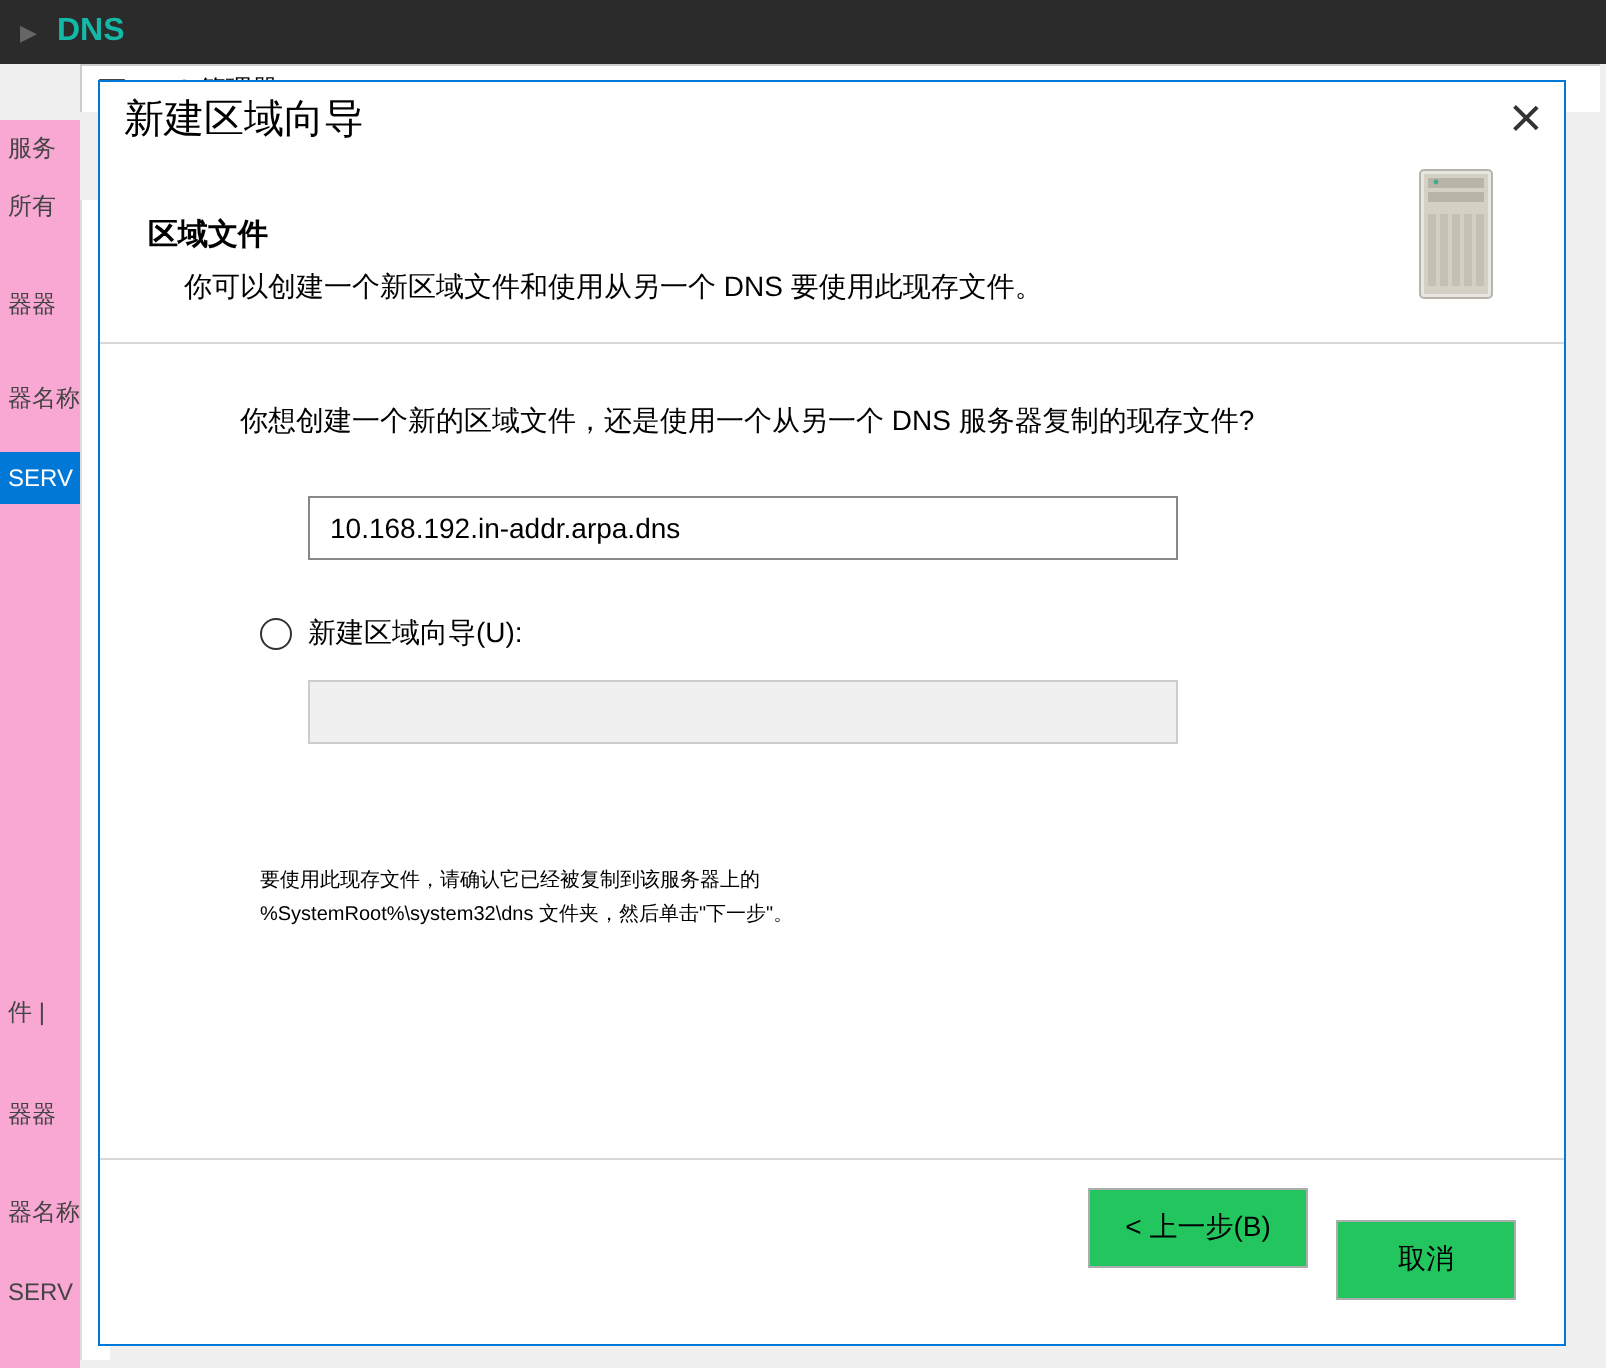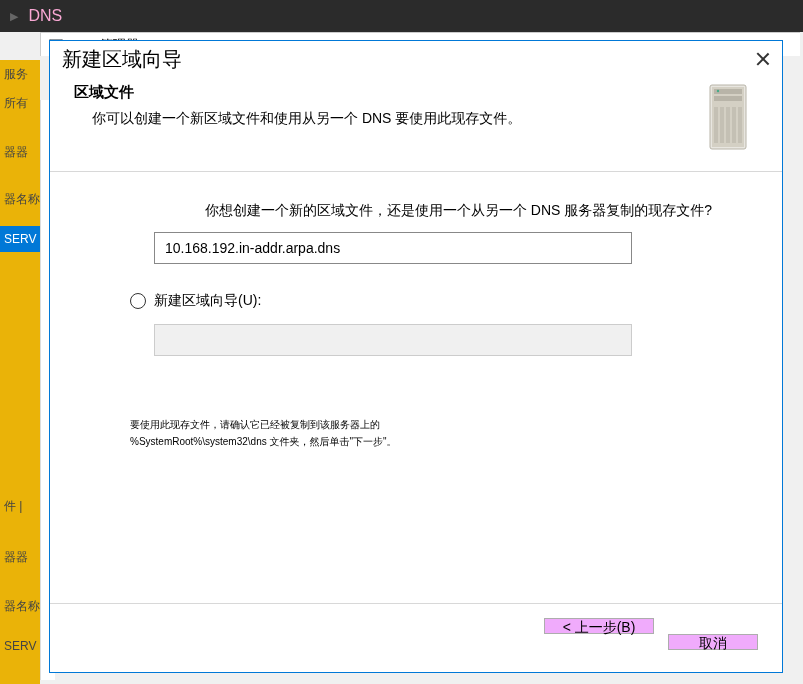--- a/index.html
+++ b/index.html
@@ -28,22 +28,22 @@
       align-items: center;
       padding-left: 10px;
     }
     .bg-dark .chevron {
       color: #666;
       margin-right: 10px;
       font-size: 11px;
     }
     .bg-dark-title {
       font-size: 16px;
-      font-weight: 400;
-      color: #f9a8d4;
+      font-weight: 700;
+      color: #14b8a6;
     }
     .bg-window-title {
       position: absolute;
       top: 32px;
       left: 40px;
       width: 760px;
       height: 24px;
       background: #fff;
       border-top: 1px solid #ccc;
       border-left: 1px solid #ccc;
@@ -56,21 +56,21 @@
       width: 14px;
       height: 14px;
       margin-right: 6px;
     }
     .bg-sidebar {
       position: absolute;
       left: 0;
       top: 60px;
       width: 40px;
       height: 624px;
-      background: #eab308;
+      background: #f9a8d4;
       font-size: 12px;
       color: #444;
     }
     .bg-sidebar .item {
       padding: 6px 4px;
       white-space: nowrap;
       overflow: hidden;
     }
     .bg-sidebar .item.selected {
       background: #0078d7;
@@ -118,21 +118,21 @@
       width: 1.5px;
       height: 16px;
       background: #333;
     }
     .close-btn::before { transform: rotate(45deg); }
     .close-btn::after { transform: rotate(-45deg); }
     .header-section {
       padding: 6px 24px 18px 24px;
       display: flex;
       justify-content: space-between;
-      align-items: flex-start;
+      align-items: flex-end;
     }
     .header-text {
       flex: 1;
     }
     .header-title {
       font-weight: bold;
       font-size: 15px;
       margin-bottom: 8px;
     }
     .header-desc {
@@ -147,22 +147,21 @@
     .divider {
       border: none;
       border-top: 1px solid #d8d8d8;
     }
     .content {
       flex: 1;
       padding: 30px 70px 20px 70px;
       font-size: 14px;
     }
     .question {
-      margin-bottom: 12px;
-      text-align: right;
+      margin-bottom: 28px;
     }
     .radio-group {
       padding-left: 10px;
     }
     .radio-row {
       display: flex;
       align-items: center;
       margin-bottom: 14px;
     }
     .radio {
@@ -178,21 +177,21 @@
       content: '';
       position: absolute;
       left: 3px;
       top: 3px;
       width: 8px;
       height: 8px;
       background: #333;
       border-radius: 50%;
     }
     .text-input {
-      width: 478px;
+      width: 435px;
       height: 32px;
       border: 1px solid #888;
       padding: 4px 10px;
       font-size: 14px;
       font-family: inherit;
       margin-left: 24px;
       margin-bottom: 28px;
     }
     .text-input:disabled {
       background: #f0f0f0;
@@ -203,24 +202,24 @@
       font-size: 10px;
       line-height: 1.7;
     }
     .button-bar {
       padding: 14px 24px 22px 24px;
       display: flex;
       justify-content: flex-end;
       gap: 14px;
     }
     .btn {
-      height: 16px;
+      height: 40px;
       min-width: 110px;
       padding: 0 2px;
-      background: #f0abfc;
+      background: #22c55e;
       border: 1px solid #adadad;
       font-size: 14px;
       font-family: inherit;
       cursor: pointer;
     }
     .btn.primary {
       border: 2px solid #0078d7;
     }
     .btn.cancel {
       min-width: 90px;

